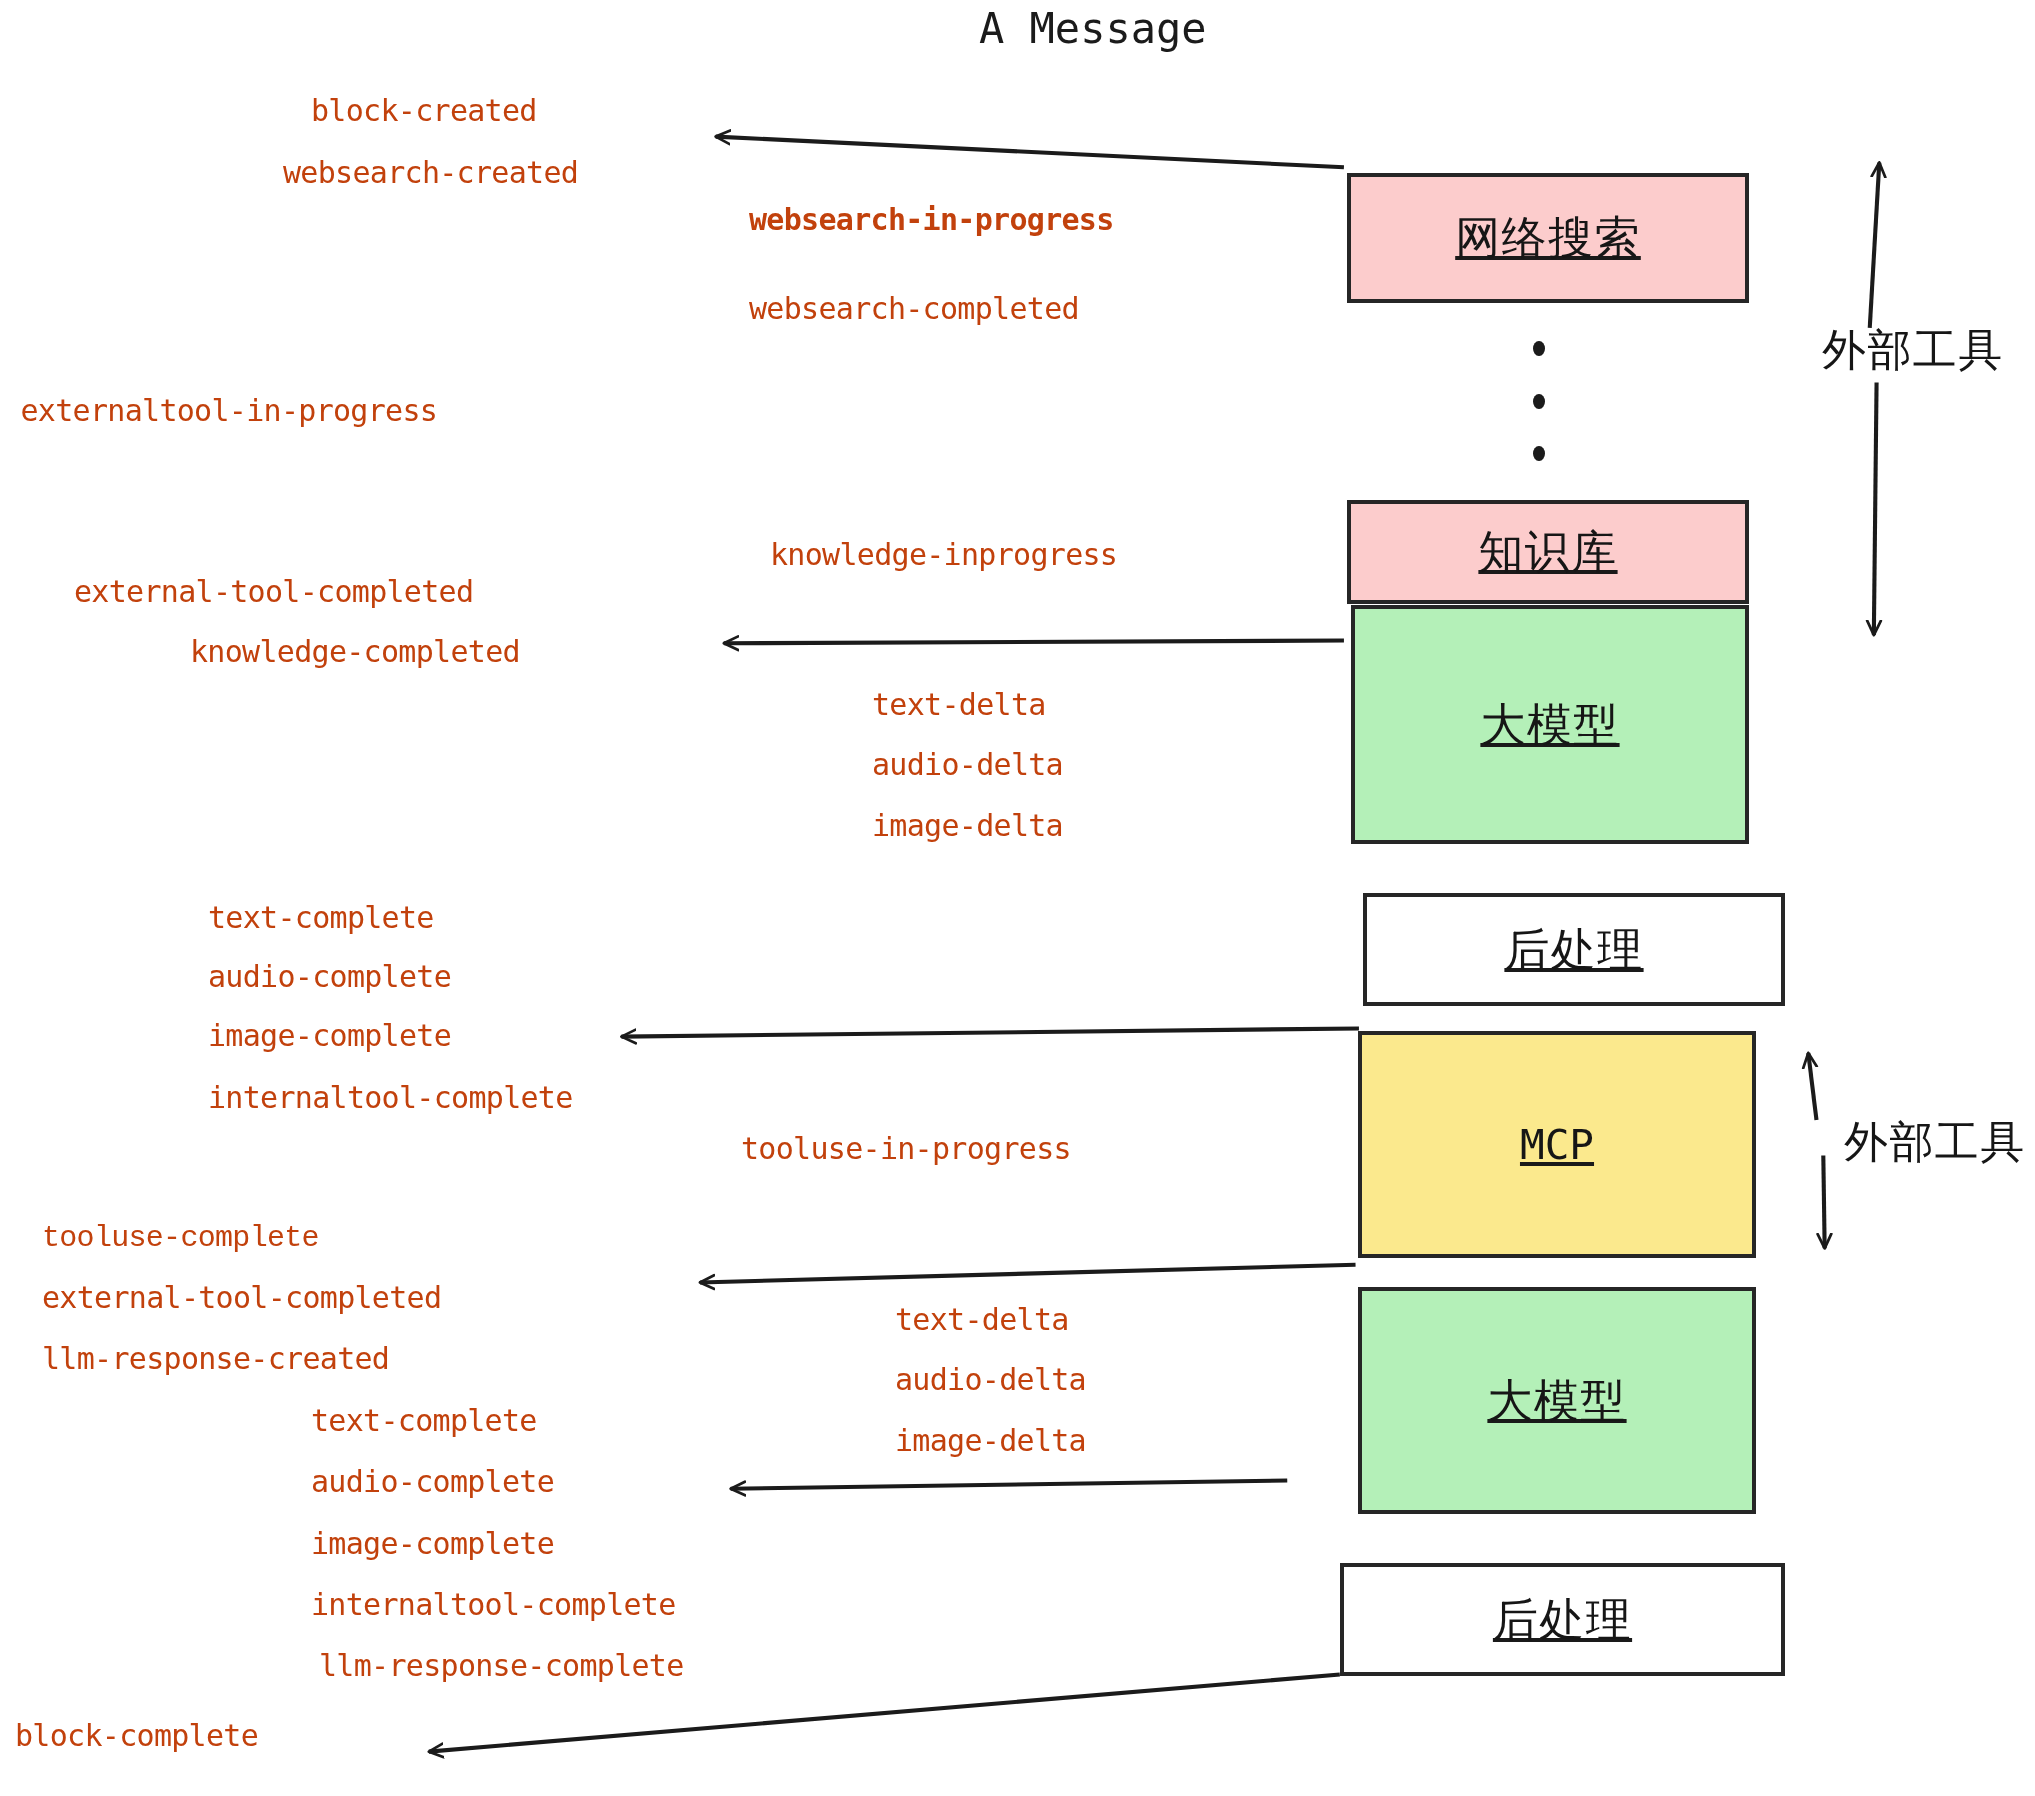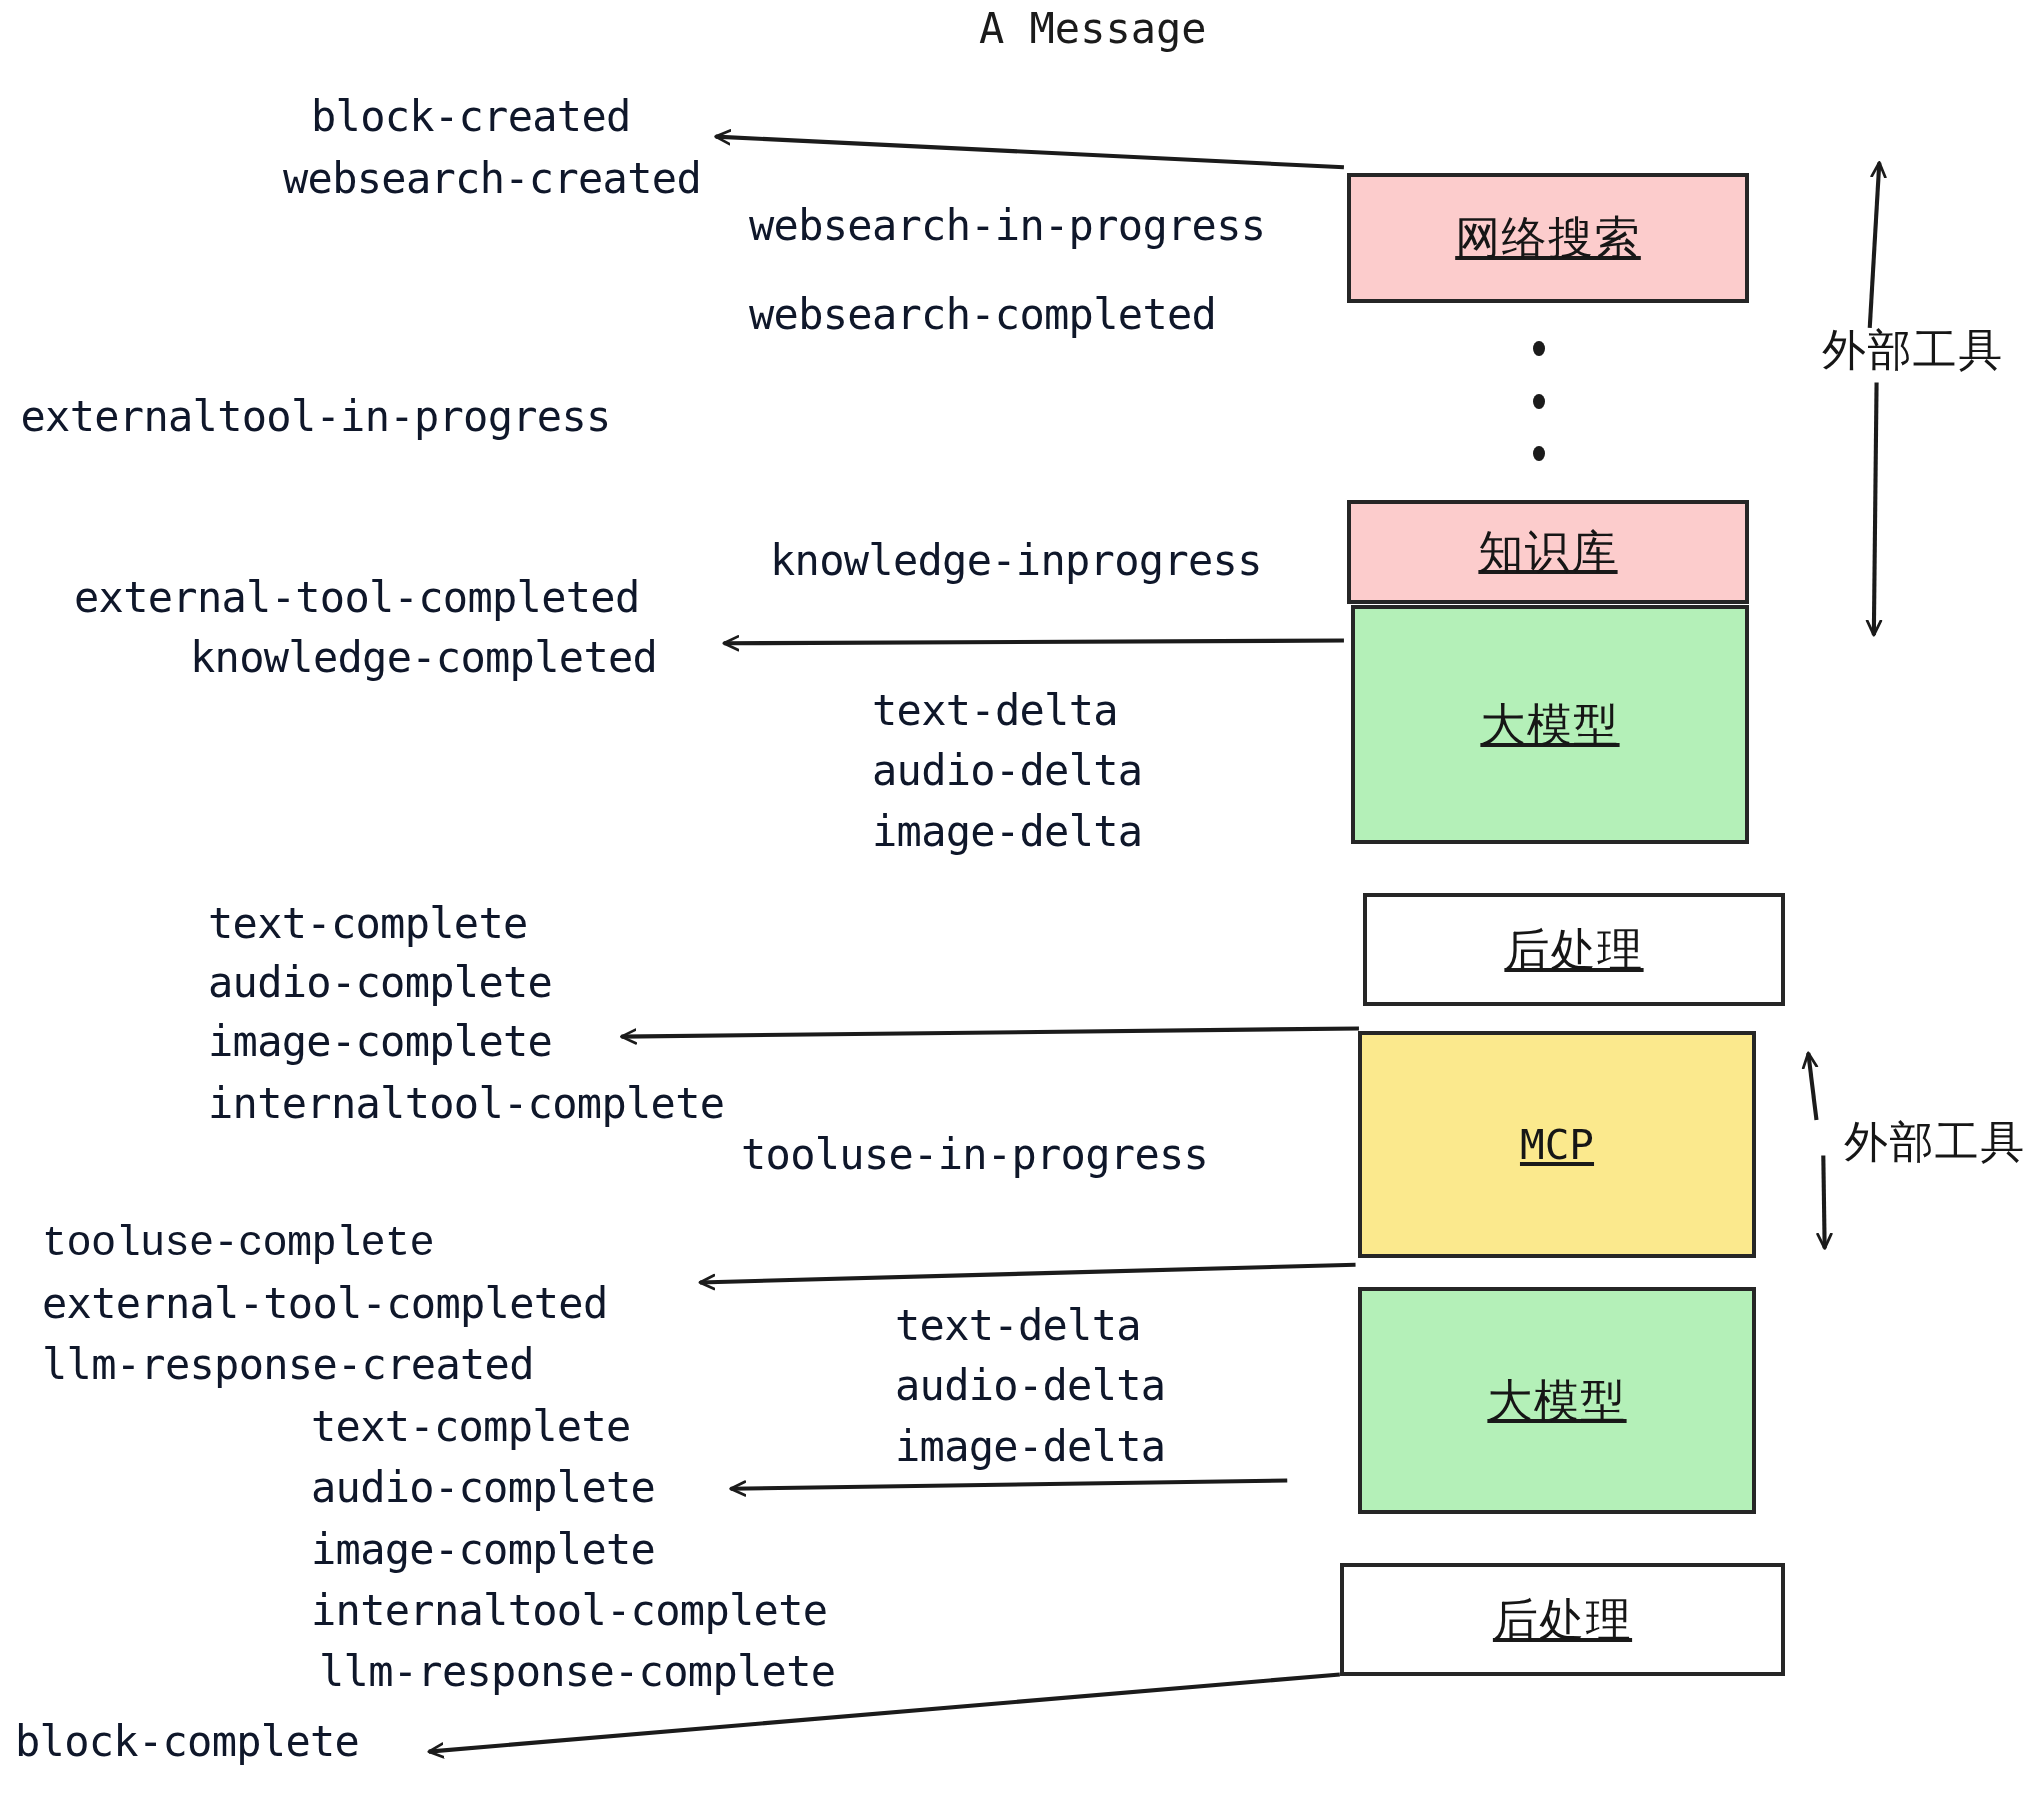--- a/index.html
+++ b/index.html
@@ -1,23 +1,23 @@
 <!DOCTYPE html>
 <html style="font-size:11px"><head>
 <meta charset="utf-8">
 <style>
   html,body{margin:0;padding:0;background:#fff;}
   body{width:2035px;height:1796px;position:relative;
        font-family:"DejaVu Sans Mono","Liberation Mono",monospace;
        color:#1a1a1a;-webkit-font-smoothing:antialiased;}
   #stage{position:relative;width:2035px;height:1796px;overflow:hidden;background:#fff;padding-left:32px;}
 
-  .lbl{position:absolute;white-space:nowrap;font-size:42px;line-height:1;
+  .lbl{position:absolute;white-space:nowrap;font-size:30px;line-height:1;
        font-family:"DejaVu Sans Mono","Liberation Mono",monospace;
-       letter-spacing:-0.7px;color:#0f172a;}
+       letter-spacing:-0.7px;color:#c2410c;}
   .title{position:absolute;white-space:nowrap;font-size:42px;line-height:1;
        font-family:"DejaVu Sans Mono","Liberation Mono",monospace;color:#1b1b1b;}
 
   .box{position:absolute;border:4.8px solid #262626;box-sizing:border-box;
        display:flex;align-items:center;justify-content:center;text-decoration:underline;}
   .box span{font-family:"DejaVu Sans","Liberation Sans",sans-serif;
             font-size:45px;color:#161616;letter-spacing:1.4px;}
   .box.mcp span{font-family:"DejaVu Sans Mono","Liberation Mono",monospace;
             font-size:41px;letter-spacing:0px;}
 
@@ -60,21 +60,21 @@
     <path d="M2738,480 L2752,238" fill="none" stroke="#1b1b1b" stroke-width="6" marker-end="url(#ah)"></path>
     <path d="M2748,560 L2744,930" fill="none" stroke="#1b1b1b" stroke-width="6" marker-end="url(#ah)"></path>
 
     <path d="M2660,1640 L2648,1542" fill="none" stroke="#1b1b1b" stroke-width="6" marker-end="url(#ah)"></path>
     <path d="M2670,1692 L2672,1828" fill="none" stroke="#1b1b1b" stroke-width="6" marker-end="url(#ah)"></path>
   </svg>
 
   <div id="events">
       <div class="lbl" style="left: 311px; top: 96px;">block-created</div>
       <div class="lbl" style="left: 283px; top: 158px;">websearch-created</div>
-      <div class="lbl" style="left: 749px; top: 205px;">websearch-in-progress</div>
+      <div class="lbl" style="left: 749px; top: 205px; font-weight: bold;">websearch-in-progress</div>
       <div class="lbl" style="left: 749px; top: 294px;">websearch-completed</div>
       <div class="lbl" style="left: 20.5px; top: 396px;">externaltool-in-progress</div>
       <div class="lbl" style="left: 770px; top: 540px;">knowledge-inprogress</div>
       <div class="lbl" style="left: 74px; top: 577px;">external-tool-completed</div>
       <div class="lbl" style="left: 190px; top: 637px;">knowledge-completed</div>
       <div class="lbl" style="left: 872px; top: 690px;">text-delta</div>
       <div class="lbl" style="left: 872px; top: 750px;">audio-delta</div>
       <div class="lbl" style="left: 872px; top: 811px;">image-delta</div>
       <div class="lbl" style="left: 208px; top: 903px;">text-complete</div>
       <div class="lbl" style="left: 208px; top: 962px;">audio-complete</div>

